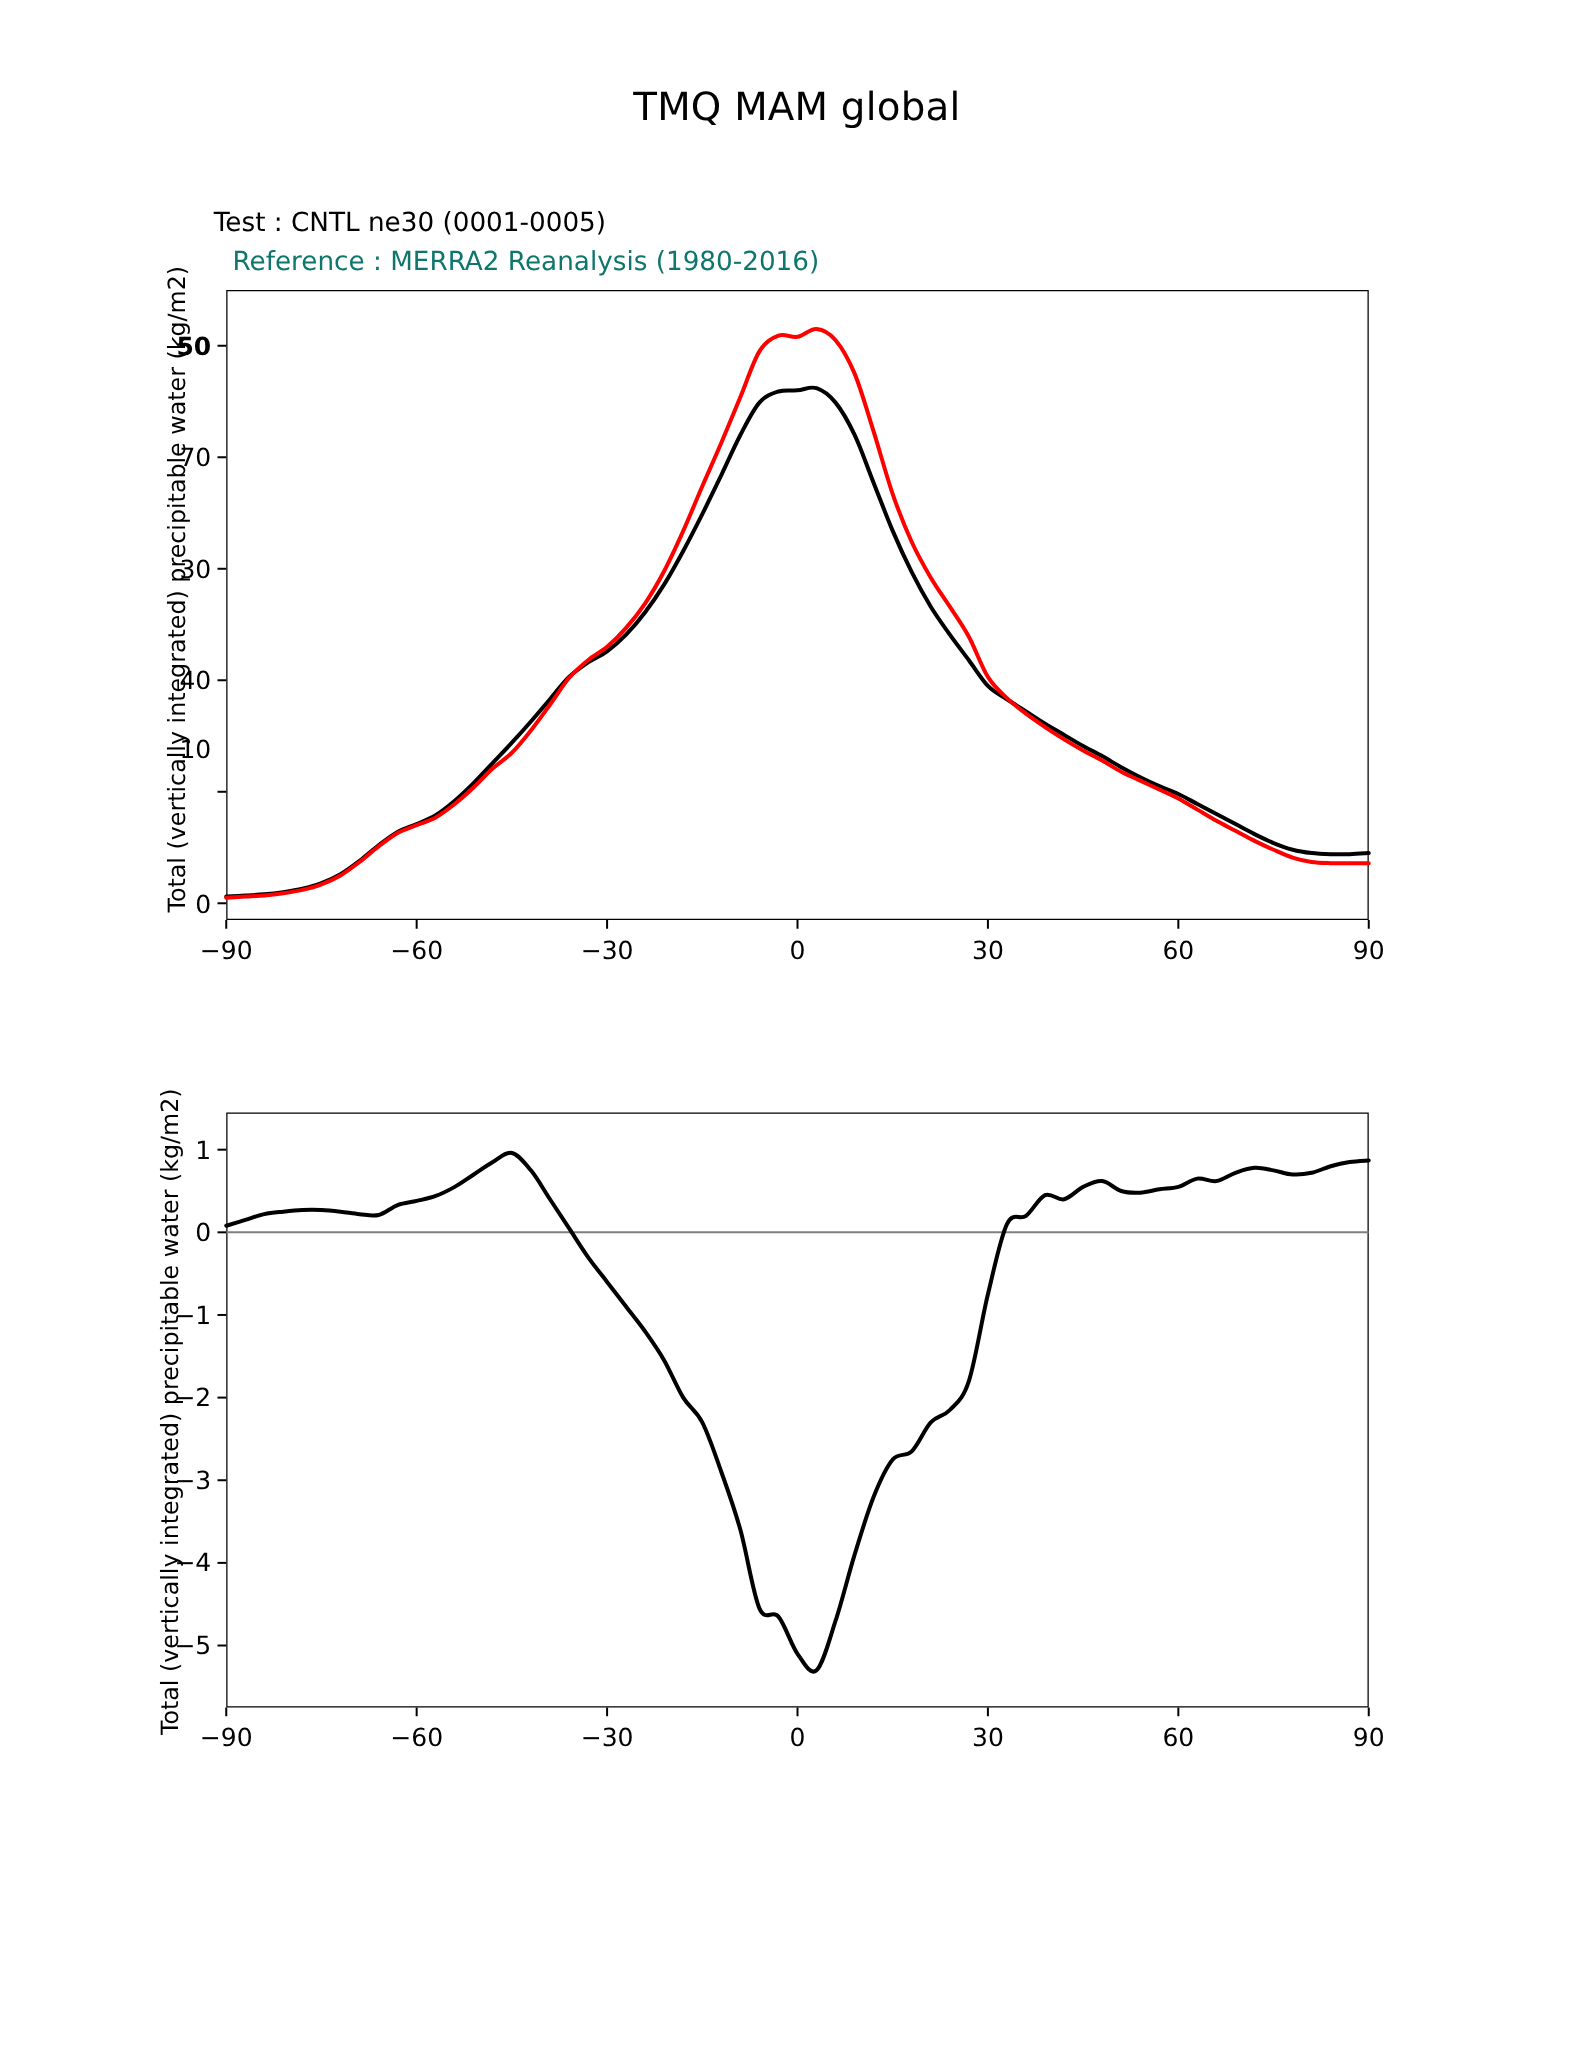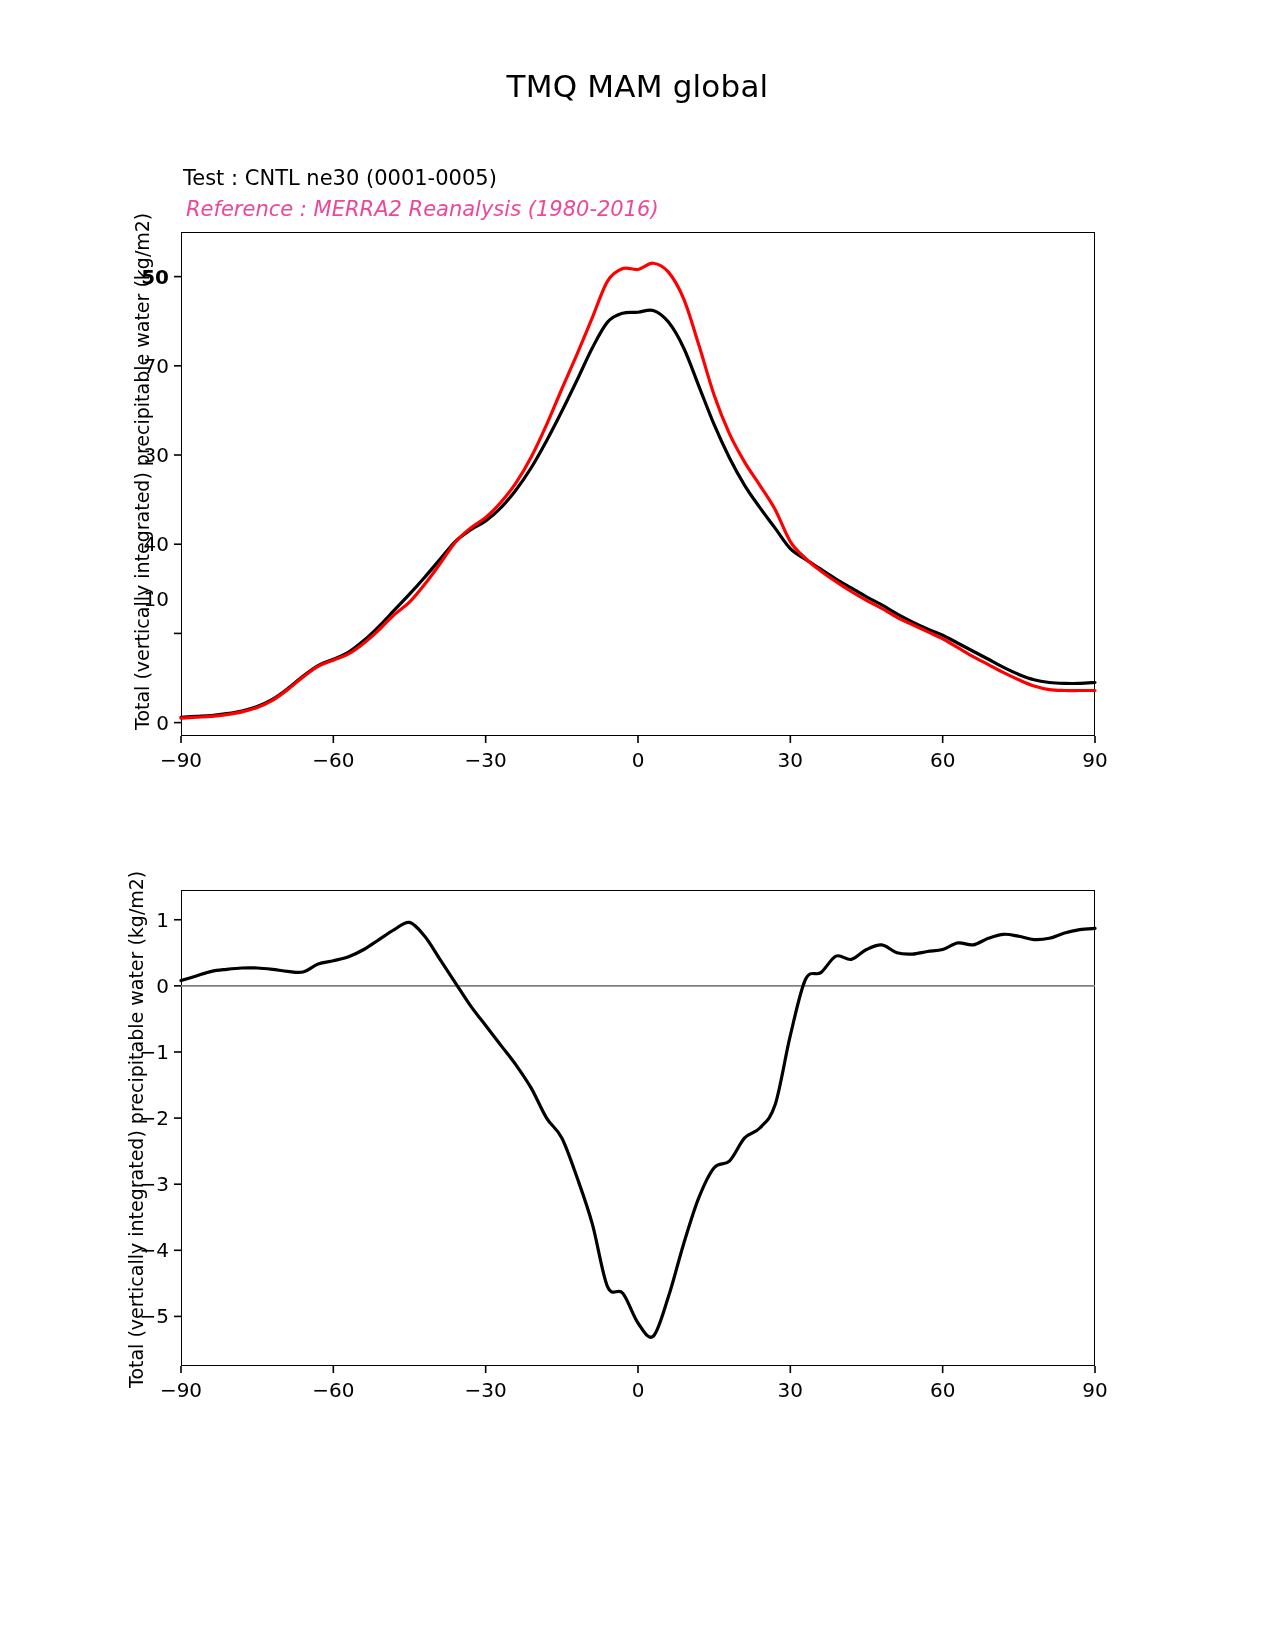--- a/index.html
+++ b/index.html
@@ -66,22 +66,22 @@
     top: 0;
     overflow: visible;
   }
 
   
   .legend-line {
     position: absolute;
     font-size: 21px;
     white-space: nowrap;
   }
-  #legend-test  { left: 183px; top: 166px; color: #000000; }
-  #legend-ref   { left: 186px; top: 197px; color: #ec4899; font-style: italic; }
+  #legend-test  { left: 171px; top: 166px; color: #000000; }
+  #legend-ref   { left: 186px; top: 197px; color: #0f766e; }
 
   
   .ylabel {
     position: absolute;
     font-size: 19px;
     transform: rotate(-90deg);
     transform-origin: 0 0;
     white-space: nowrap;
   }
   #ylabel-top    { left: 131px; top: 730px; }

